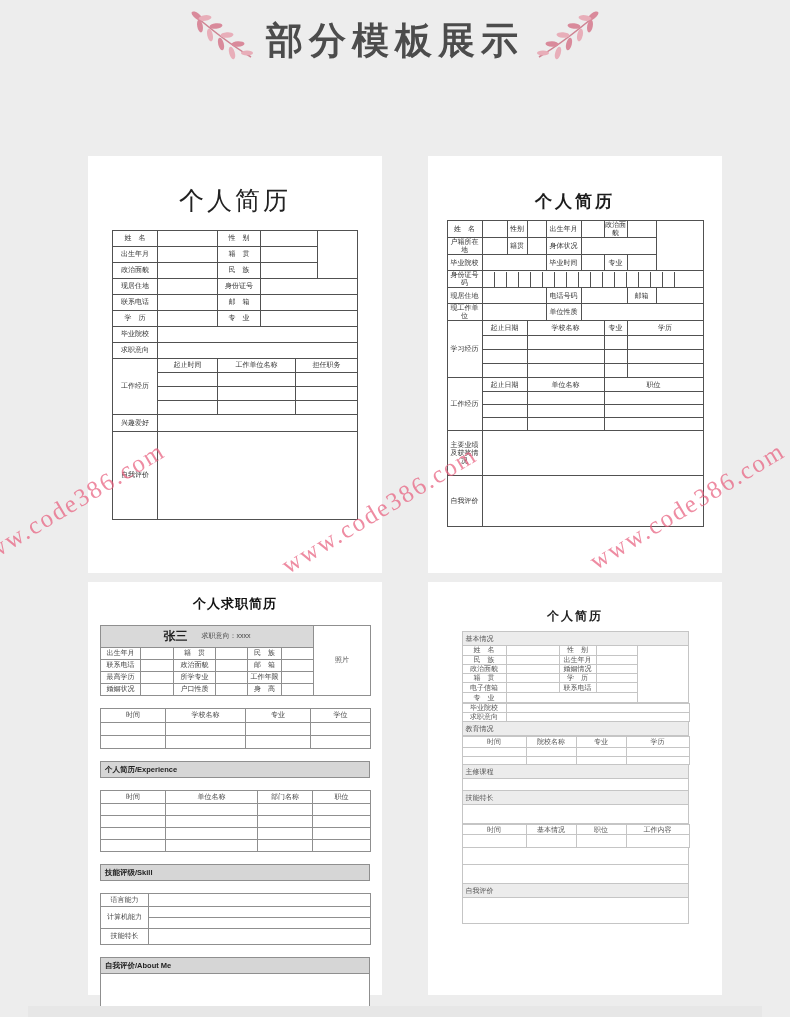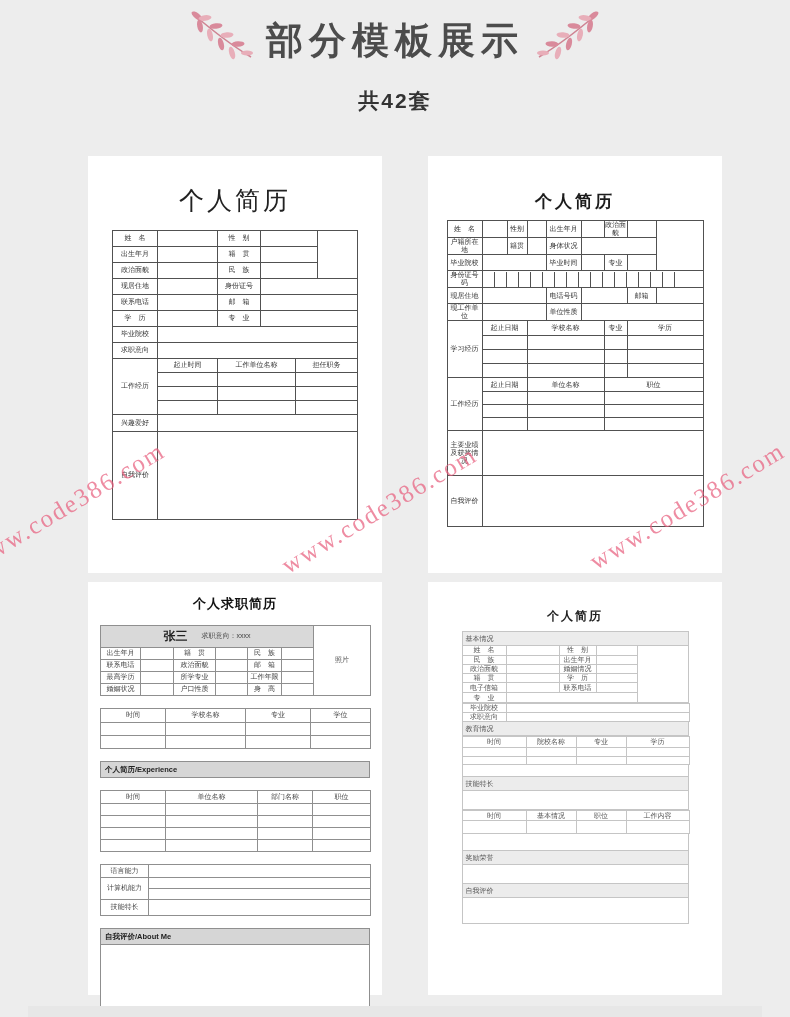--- a/index.html
+++ b/index.html
@@ -104,21 +104,20 @@
     <ellipse cx="16" cy="8" rx="6.5" ry="2.8" fill="#e8aeb9" transform="rotate(-8 16 8)"></ellipse>
     <ellipse cx="11" cy="16" rx="6.5" ry="2.8" fill="#d98a9b" transform="rotate(80 11 16)"></ellipse>
     <ellipse cx="27" cy="16" rx="6.5" ry="2.8" fill="#d98a9b" transform="rotate(-6 27 16)"></ellipse>
     <ellipse cx="21" cy="25" rx="6.5" ry="2.8" fill="#e8aeb9" transform="rotate(78 21 25)"></ellipse>
     <ellipse cx="38" cy="25" rx="6.5" ry="2.8" fill="#e8aeb9" transform="rotate(-4 38 25)"></ellipse>
     <ellipse cx="32" cy="34" rx="6.5" ry="2.8" fill="#d98a9b" transform="rotate(76 32 34)"></ellipse>
     <ellipse cx="49" cy="34" rx="6.5" ry="2.8" fill="#d98a9b" transform="rotate(-2 49 34)"></ellipse>
     <ellipse cx="43" cy="43" rx="6.5" ry="2.8" fill="#e8aeb9" transform="rotate(74 43 43)"></ellipse>
     <ellipse cx="58" cy="43" rx="6" ry="2.6" fill="#e8aeb9" transform="rotate(0 58 43)"></ellipse>
   </svg>
-  <div class="hdr-sub">共42套</div>
 
   <div class="page" id="p1">
     <div class="t1-title">个人简历</div>
     <table class="tb" id="tb1">
       <colgroup>
           <col style="width:45px">
           <col style="width:60px">
           <col style="width:43px">
           <col style="width:35px">
           <col style="width:22px">
@@ -463,20 +462,21 @@
             </tr>
         <tr style="height:12px">
               <td></td>
               <td></td>
               <td></td>
               <td></td>
             </tr>
       </tbody>
         </table>
 
+      <div class="bar3 gap">技能评级/Skill</div>
       <table class="tb tb3">
         <colgroup>
             <col style="width:48px">
             <col style="width:222px">
           </colgroup>
         <tbody>
             <tr style="height:13px">
               <td>语言能力</td>
               <td></td>
             </tr>
@@ -588,20 +588,21 @@
               <td></td>
             </tr>
         <tr style="height:8px">
               <td></td>
               <td></td>
               <td></td>
               <td></td>
             </tr>
       </tbody>
         </table>
+      <div class="bar4">主修课程</div>
       <div class="t4-box" style="height:13px"></div>
       <div class="bar4">技能特长</div>
       <div class="t4-box" style="height:20px"></div>
       <table class="tb tb4" style="width:227px">
         <colgroup>
             <col style="width:64px">
             <col style="width:50px">
             <col style="width:50px">
             <col style="width:63px">
           </colgroup>
@@ -614,21 +615,20 @@
         </tr>
         <tr style="height:13px">
               <td></td>
               <td></td>
               <td></td>
               <td></td>
             </tr>
       </tbody>
         </table>
       <div class="t4-box" style="height:18px"></div>
-      <div class="bar4">奖励荣誉</div>
       <div class="t4-box" style="height:20px"></div>
       <div class="bar4">自我评价</div>
       <div class="t4-box" style="height:27px"></div>
     </div>
   </div>
 
   <div class="wm" id="wm1">www.code386.com</div>
   <div class="wm" id="wm2">www.code386.com</div>
   <div class="wm" id="wm3">www.code386.com</div>
 

